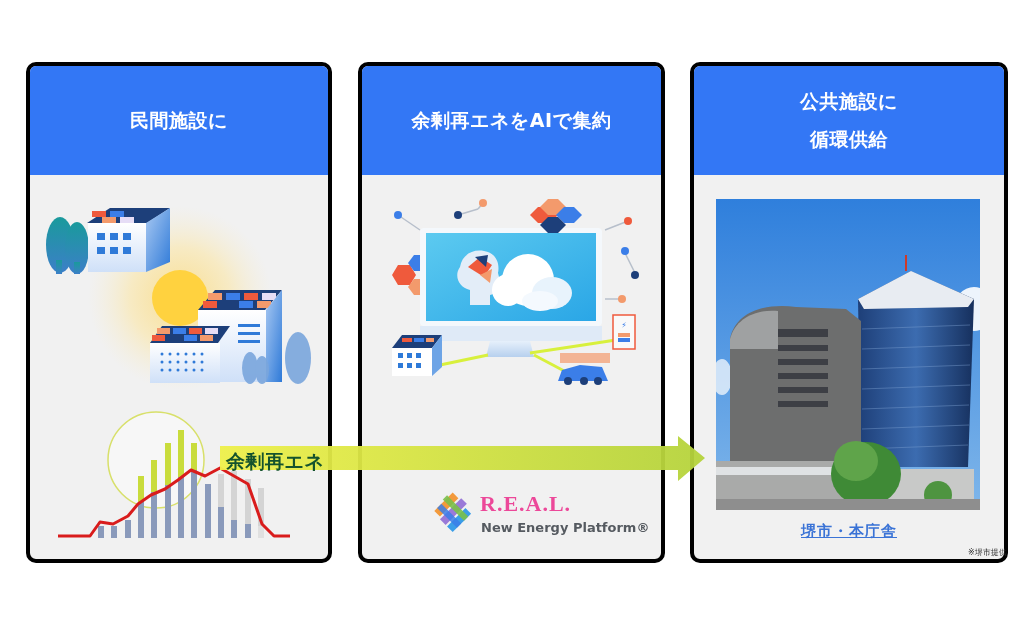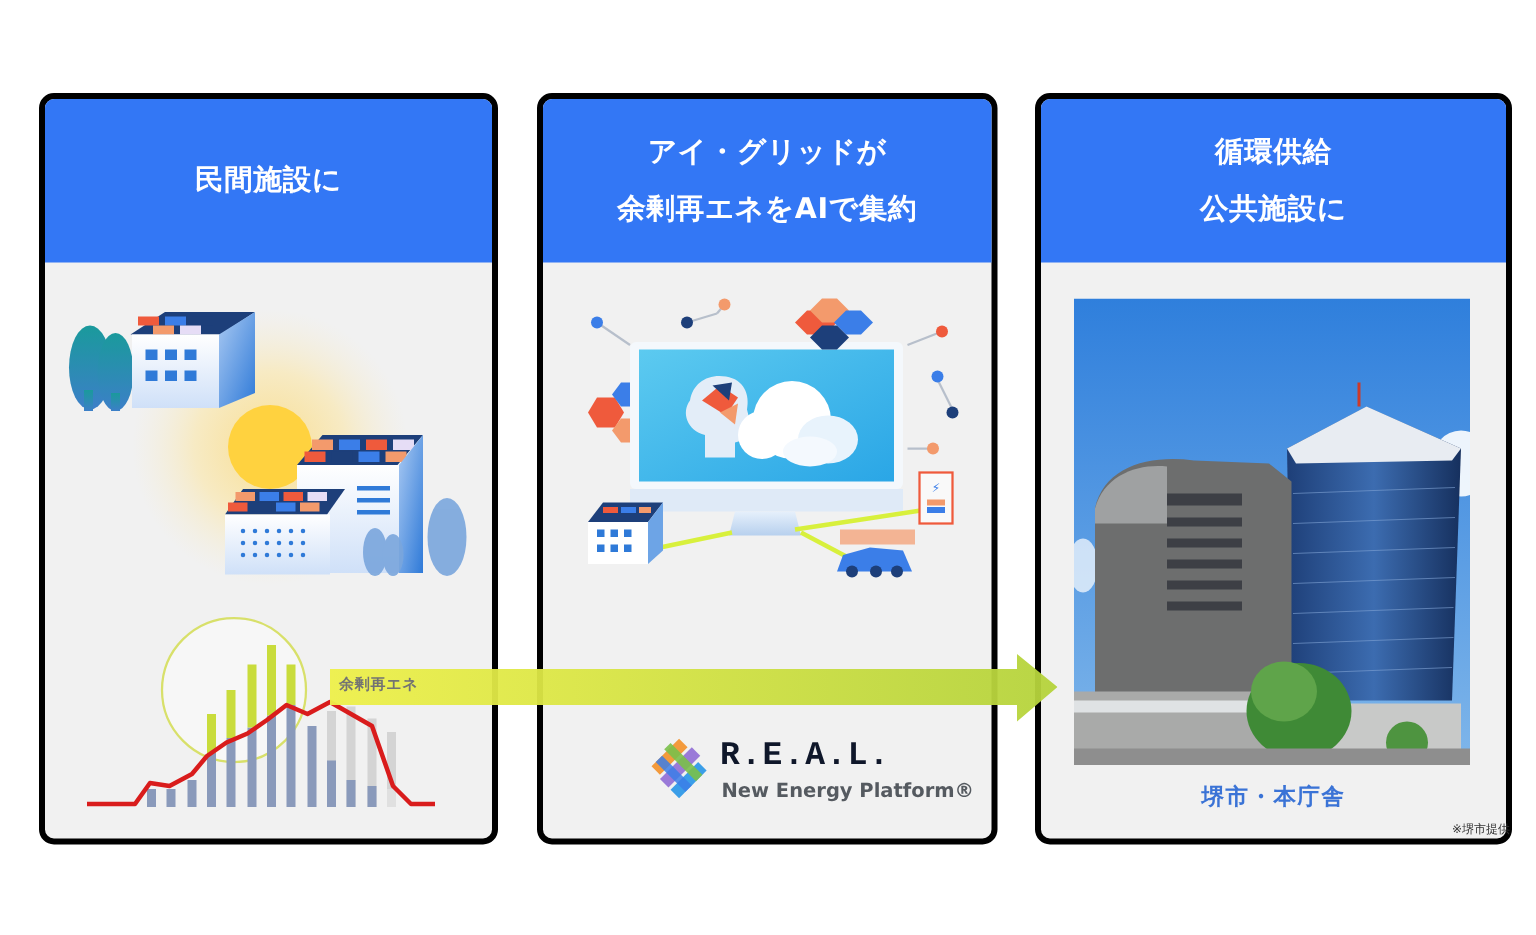--- a/index.html
+++ b/index.html
@@ -27,35 +27,35 @@
   }
   .panel-header span { display: block; text-align: center; white-space: nowrap; }
 
   
   .illus { position: absolute; }
 
   
   .arrow-wrap { position: absolute; left: 220px; top: 436px; width: 485px; height: 50px; }
   .arrow-label {
     position: absolute; left: 226px; top: 449px;
-    font-size: 10px; font-weight: bold; color: #737373; letter-spacing: 0.5px;
+    font-size: 19px; font-weight: bold; color: #14532d; letter-spacing: 0.5px;
   }
   .real-title {
     position: absolute; left: 480px; top: 491px;
-    font-family: Liberation Mono, monospace; font-weight: bold; font-size: 22px; color: #0f172a; letter-spacing: 1px;
+    font-family: Liberation Serif, serif; font-weight: bold; font-size: 22px; color: #ec4899; letter-spacing: 1px;
   }
   .real-sub {
     position: absolute; left: 481px; top: 520px;
     font-size: 13px; font-weight: bold; color: #555a60; white-space: nowrap;
   }
 
   .photo { position: absolute; left: 716px; top: 199px; width: 264px; height: 311px; overflow: hidden; }
   .photo-caption {
     position: absolute; left: 690px; width: 318px; top: 522px; text-align: center;
-    font-size: 15px; font-weight: bold; color: #3a73d6; letter-spacing: 1px;
+    font-size: 15px; font-weight: bold; color: #3a73d6; letter-spacing: 1px; text-decoration: underline;
   }
   .photo-credit {
     position: absolute; left: 928px; top: 547px;
     font-size: 8px; color: #333; white-space: nowrap; margin-left: 40px;
   }
 </style>
 </head>
 <body>
 
 <div class="panel panel-1">
@@ -199,21 +199,20 @@
     <rect x="111" y="60" width="6" height="32" fill="#c9dc3c"></rect>
     <rect x="125" y="43" width="6" height="42" fill="#c9dc3c"></rect>
     <rect x="138" y="30" width="6" height="47" fill="#c9dc3c"></rect>
     <rect x="151" y="43" width="6" height="27" fill="#c9dc3c"></rect>
   </g>
   <polyline fill="none" stroke="#d91c1c" stroke-width="3" stroke-linejoin="round" points="18,136 50,136 60,122 73,124 88,116 98,104 111,95 125,89 138,80 151,70 165,76 180,68 208,84 222,124 234,136 250,136"></polyline>
 </svg>
 
 <div class="panel panel-2">
   <div class="panel-header">
-    <span>アイ・グリッドが</span>
     <span>余剰再エネをAIで集約</span>
   </div>
 </div>
 
 <svg class="illus" style="left:380px;top:195px;" width="270" height="200" viewBox="0 0 270 200">
   <defs>
     <linearGradient id="screen" x1="0" y1="0" x2="1" y2="1">
       <stop offset="0%" stop-color="#5ccaf0"></stop>
       <stop offset="100%" stop-color="#2aa6e6"></stop>
     </linearGradient>
@@ -312,22 +311,22 @@
     <rect x="28" y="8" width="8" height="26" fill="#3b9ee8"></rect>
     <rect x="6" y="12" width="30" height="6" fill="#7ac04a" opacity="0.9"></rect>
     <rect x="8" y="22" width="28" height="6" fill="#3b7ee8" opacity="0.85"></rect>
   </g>
 </svg>
 <div class="real-title">R.E.A.L.</div>
 <div class="real-sub">New Energy Platform®</div>
 
 <div class="panel panel-3">
   <div class="panel-header">
+    <span>公共施設に</span>
     <span>循環供給</span>
-    <span>公共施設に</span>
   </div>
 </div>
 
 <svg class="photo" viewBox="0 0 264 311" width="264" height="311">
   <defs>
     <linearGradient id="sky" x1="0" y1="0" x2="0" y2="1">
       <stop offset="0%" stop-color="#2f7fdc"></stop>
       <stop offset="100%" stop-color="#7fb6ea"></stop>
     </linearGradient>
     <linearGradient id="tower" x1="0" y1="0" x2="1" y2="0">

